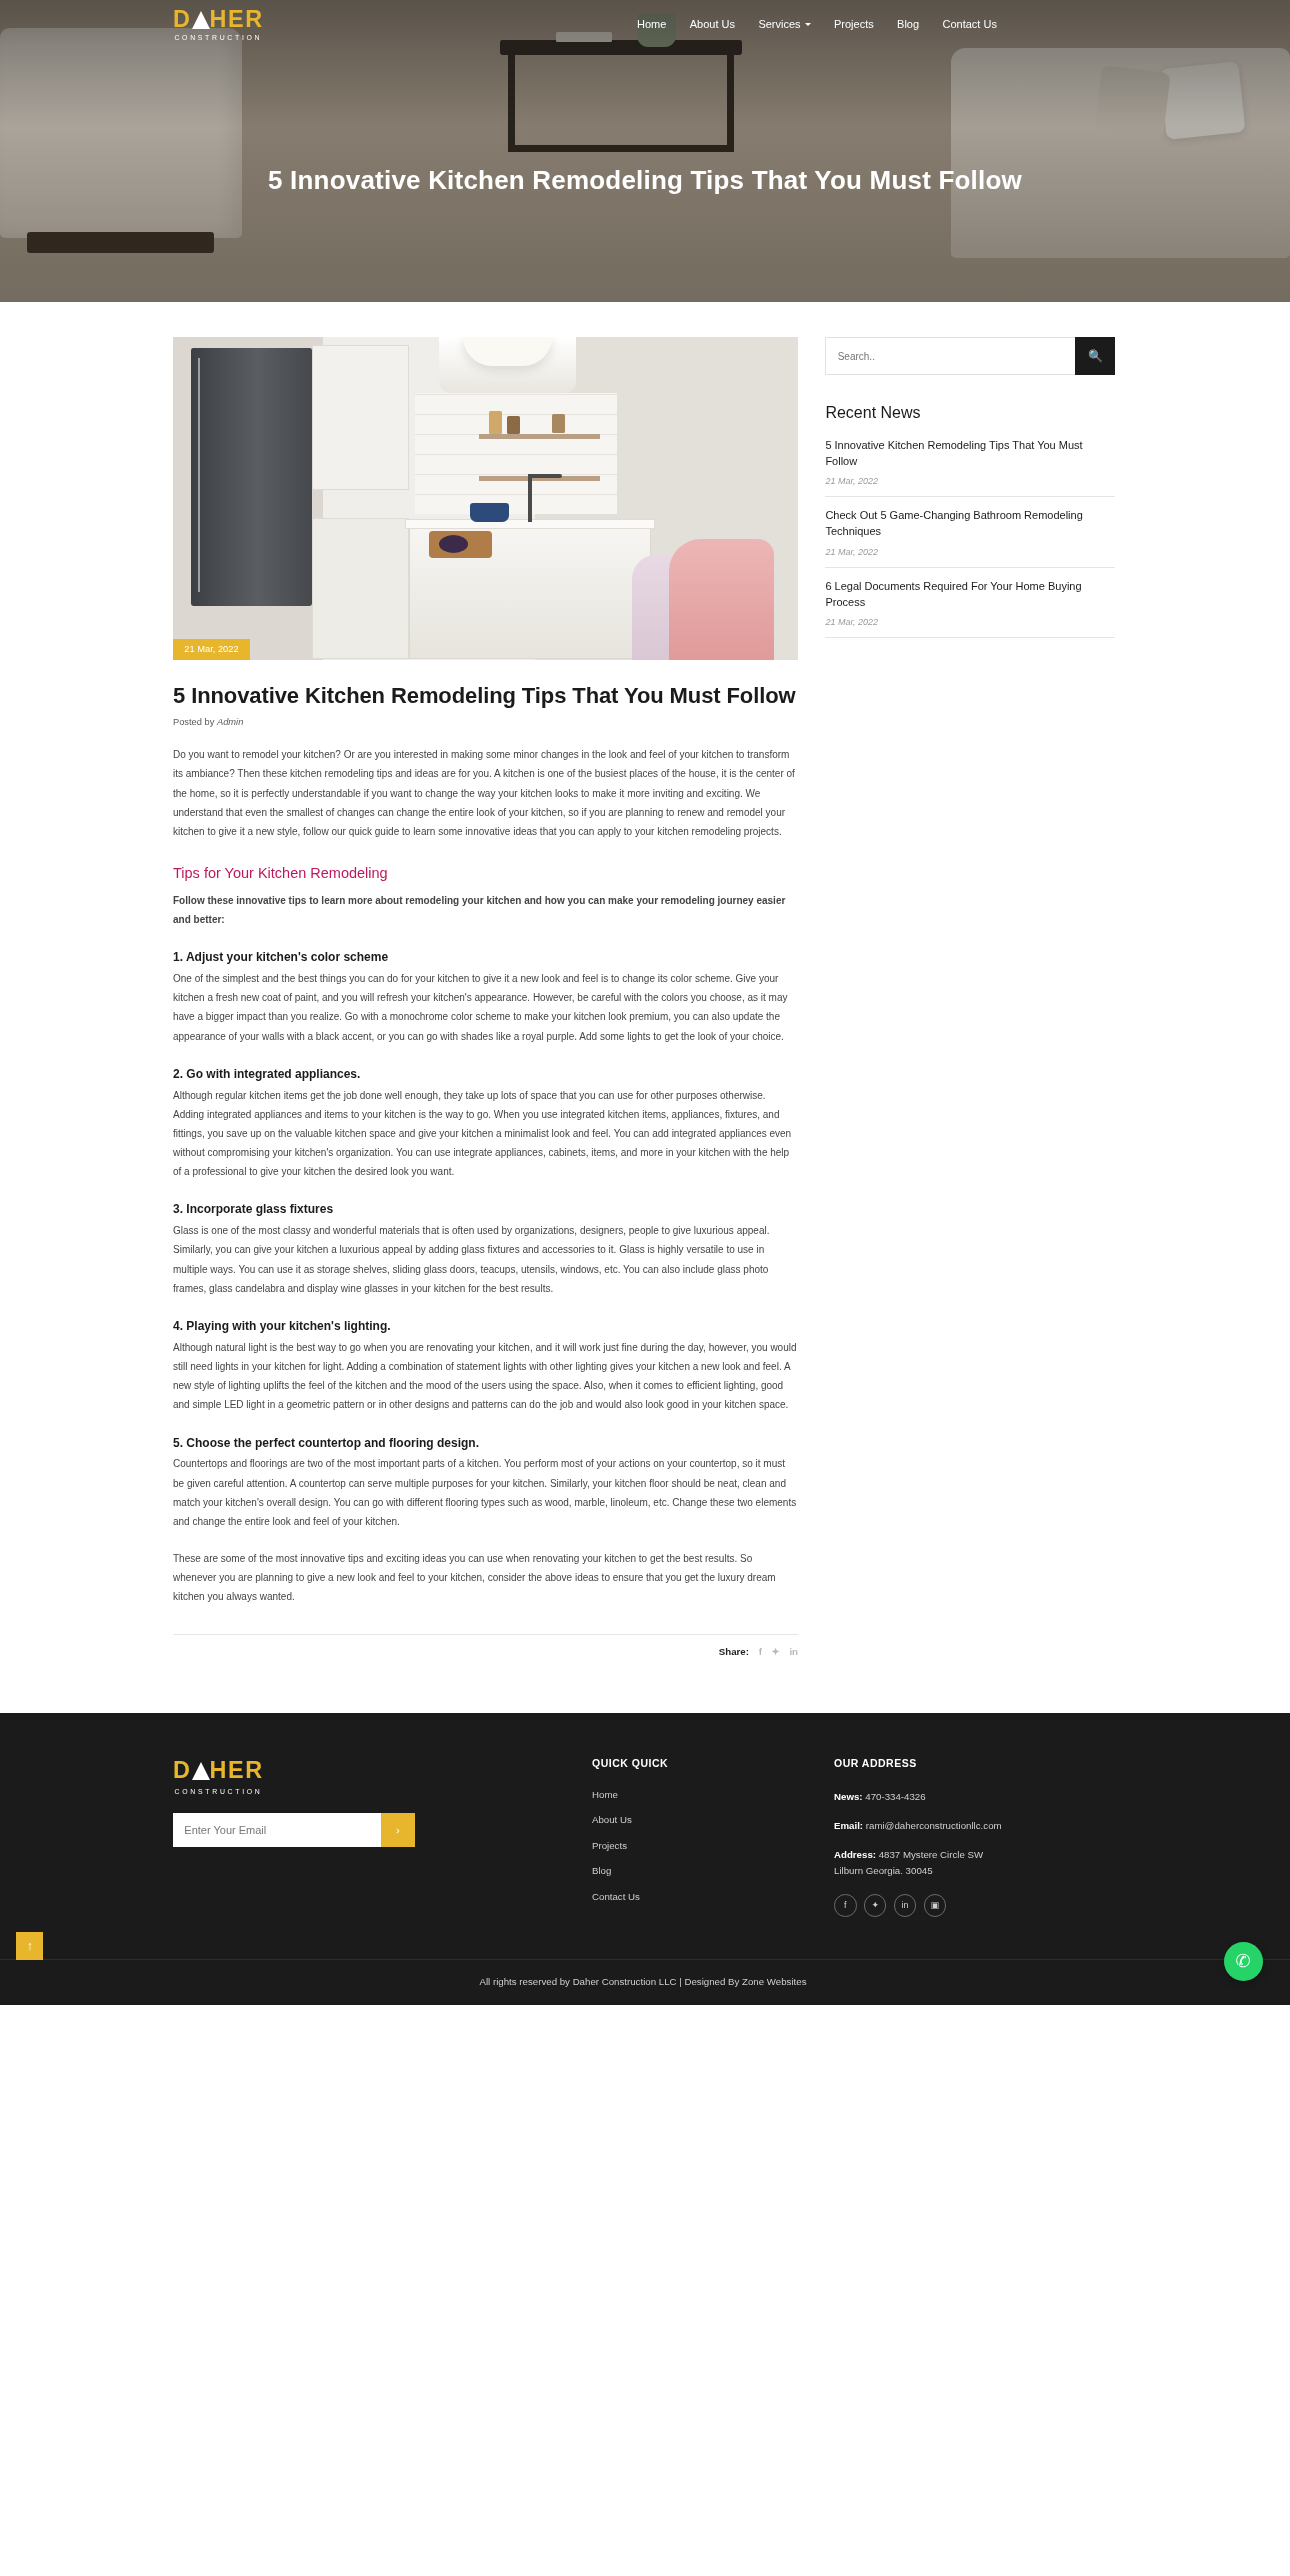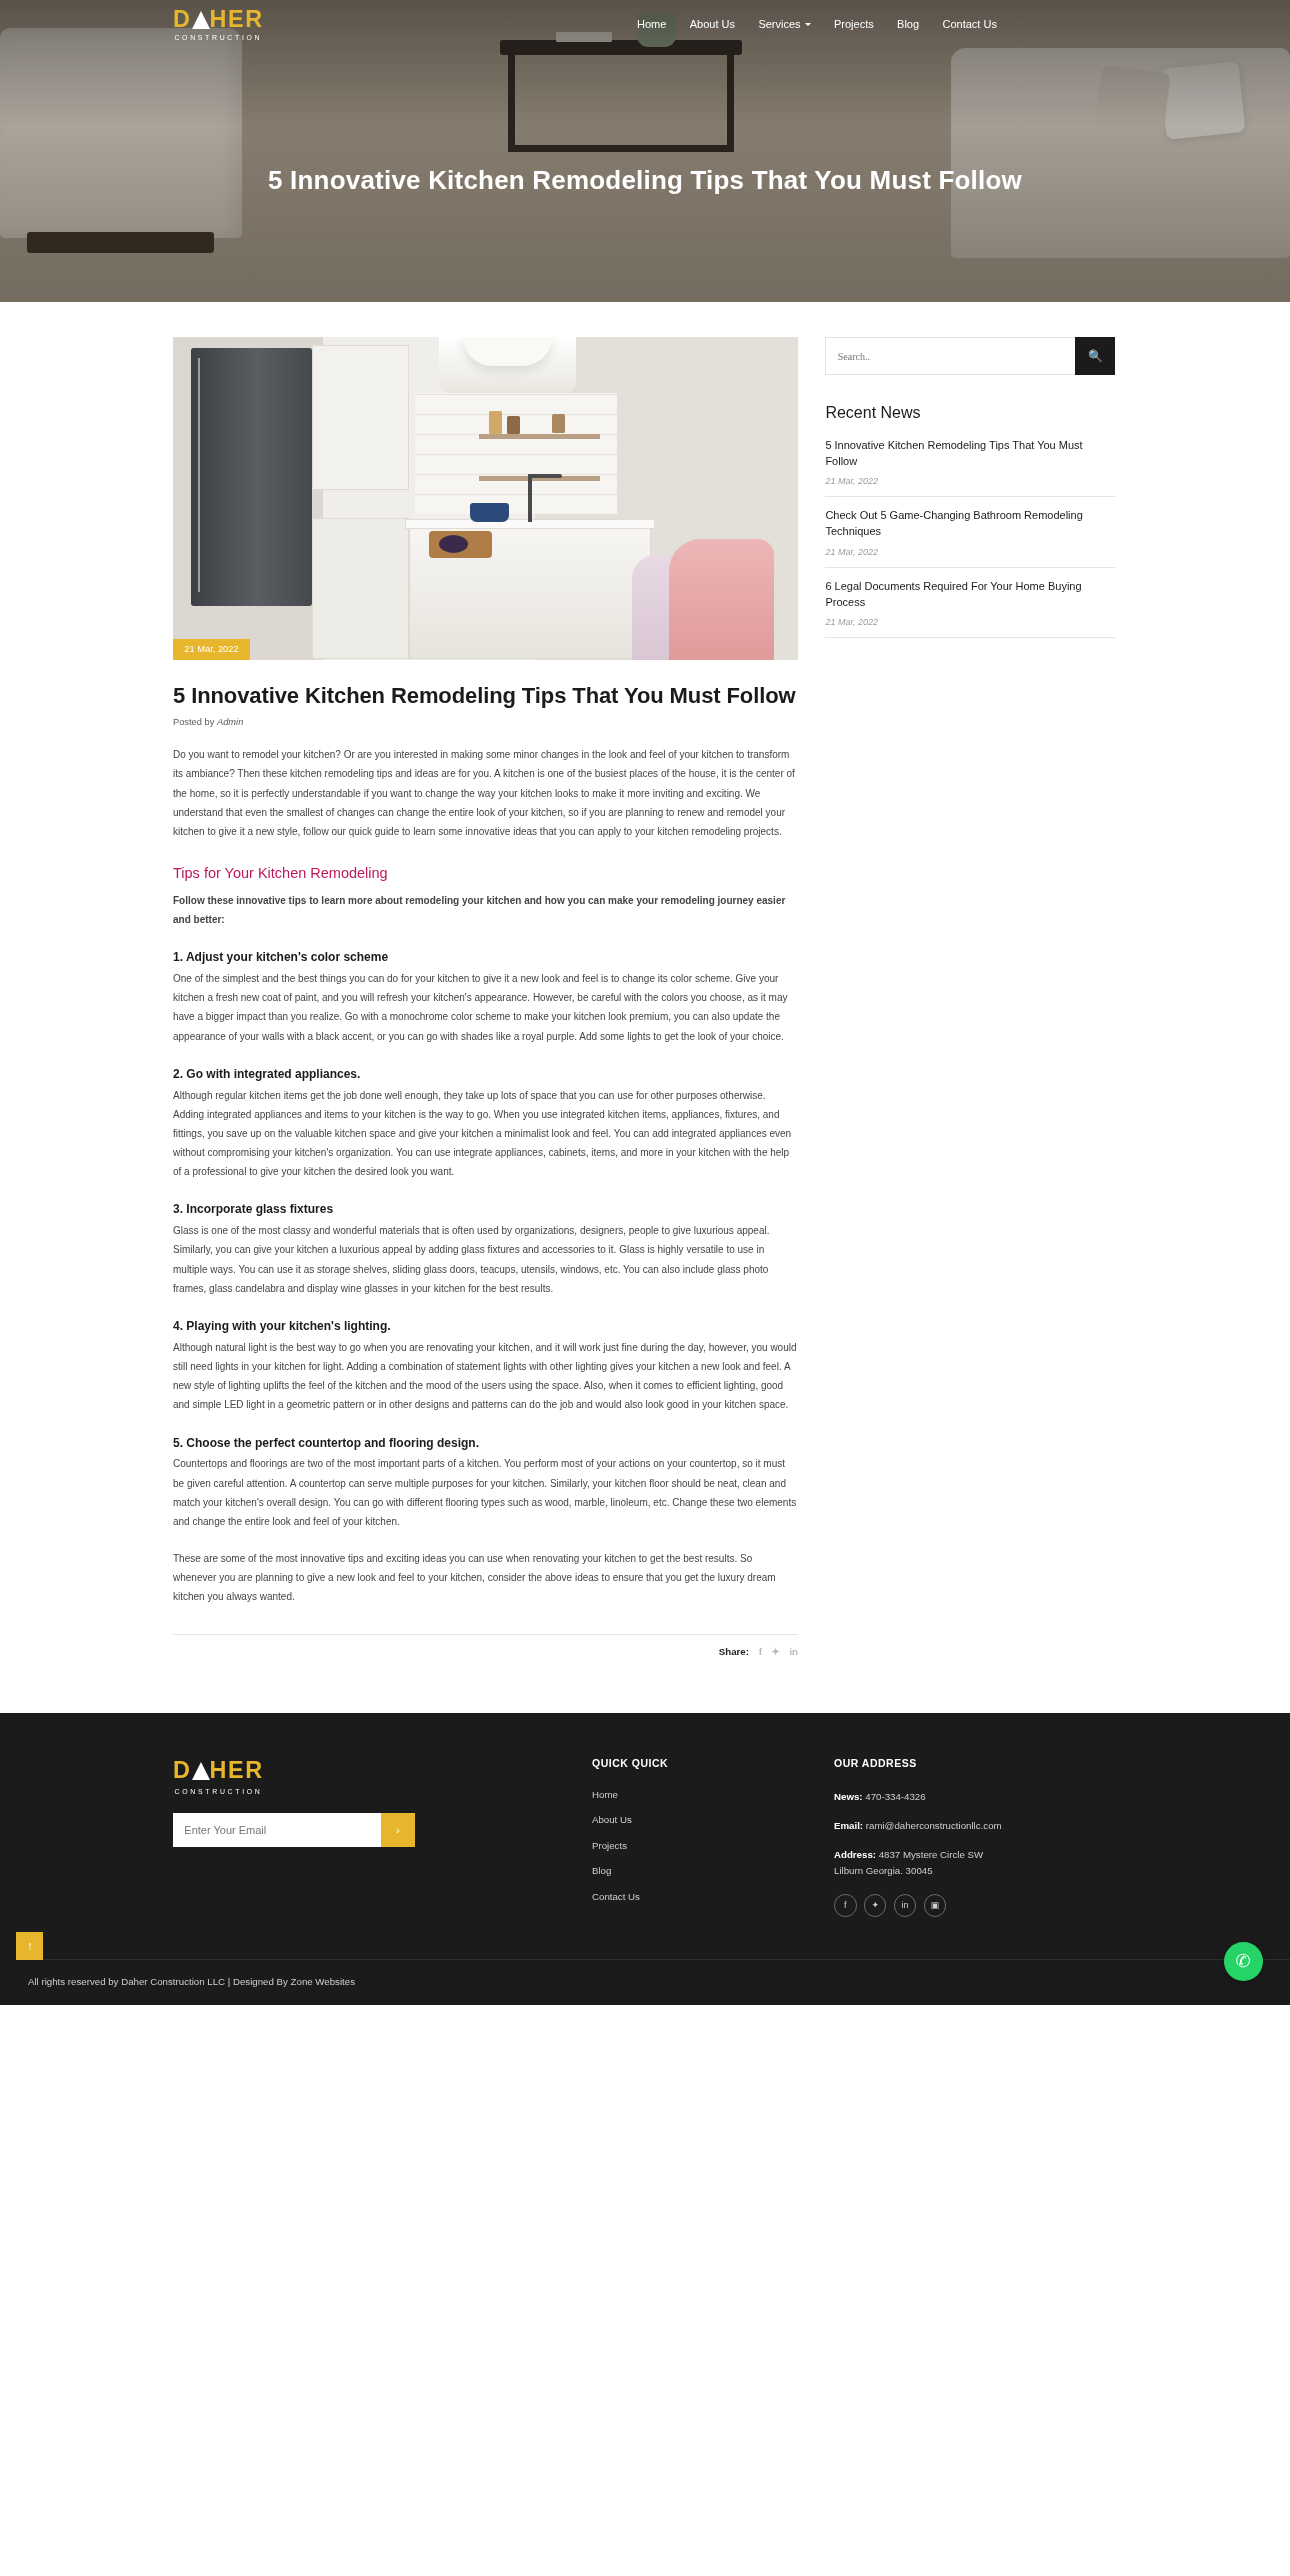--- a/index.html
+++ b/index.html
@@ -248,21 +248,21 @@
     display: flex; justify-content: flex-end; align-items: center; gap: 9.7px;
     font-size: 9.7px; color: #222; font-weight: bold;
   }
   .share-ic { color: #b8b8b8; font-size: 9.7px; }
 
   
   .search-box { display: flex; height: 38px; width: 290px; }
   .search-input {
     flex: 1; border: 0.8px solid #e2e2e2; border-right: none;
     padding: 0 11.3px; font-size: 10px; color: #777;
-    font-family: Liberation Serif, serif; outline: none;
+    font-family: Liberation Sans, sans-serif; outline: none;
   }
   .search-btn {
     width: 40px; background: #1b1b1b; border: none; cursor: pointer;
     display: flex; align-items: center; justify-content: center;
   }
   .search-glyph { color:#fff; font-size: 12px; }
 
   .side-head {
     font-size: 16px; color: #1b1b1b; margin: 29px 0 4.8px 0; font-weight: normal;
   }
@@ -300,21 +300,21 @@
   .f-addr-line { font-size: 9.7px; color: #cfcfcf; margin-bottom: 13.7px; line-height: 1.6; }
   .f-addr-line b { color: #ffffff; }
   .socials { display: flex; gap: 7.3px; margin-top: 16px; }
   .soc {
     width: 22.6px; height: 22.6px; border: 0.8px solid #6a6a6a; border-radius: 50%;
     display: flex; align-items: center; justify-content: center;
     color: #cfcfcf; font-size: 9px;
   }
   .copyright {
     margin-top: 42px; border-top: 0.8px solid #2e2e2e;
-    text-align: left; font-size: 9.7px; color: #cfcfcf; padding: 16px 4px 18px 0; margin-left: 28px;
+    text-align: center; font-size: 9.7px; color: #cfcfcf; padding: 16px 4px 18px 0;
   }
 
   
   .scroll-top {
     position: absolute; left: 16px; bottom: 45px;
     width: 27.4px; height: 27.4px; background: #e8b62c; color: #fff;
     display: flex; align-items: center; justify-content: center; font-size: 12px;
   }
   .chat-bubble {
     position: absolute; right: 27.4px; bottom: 24px;

